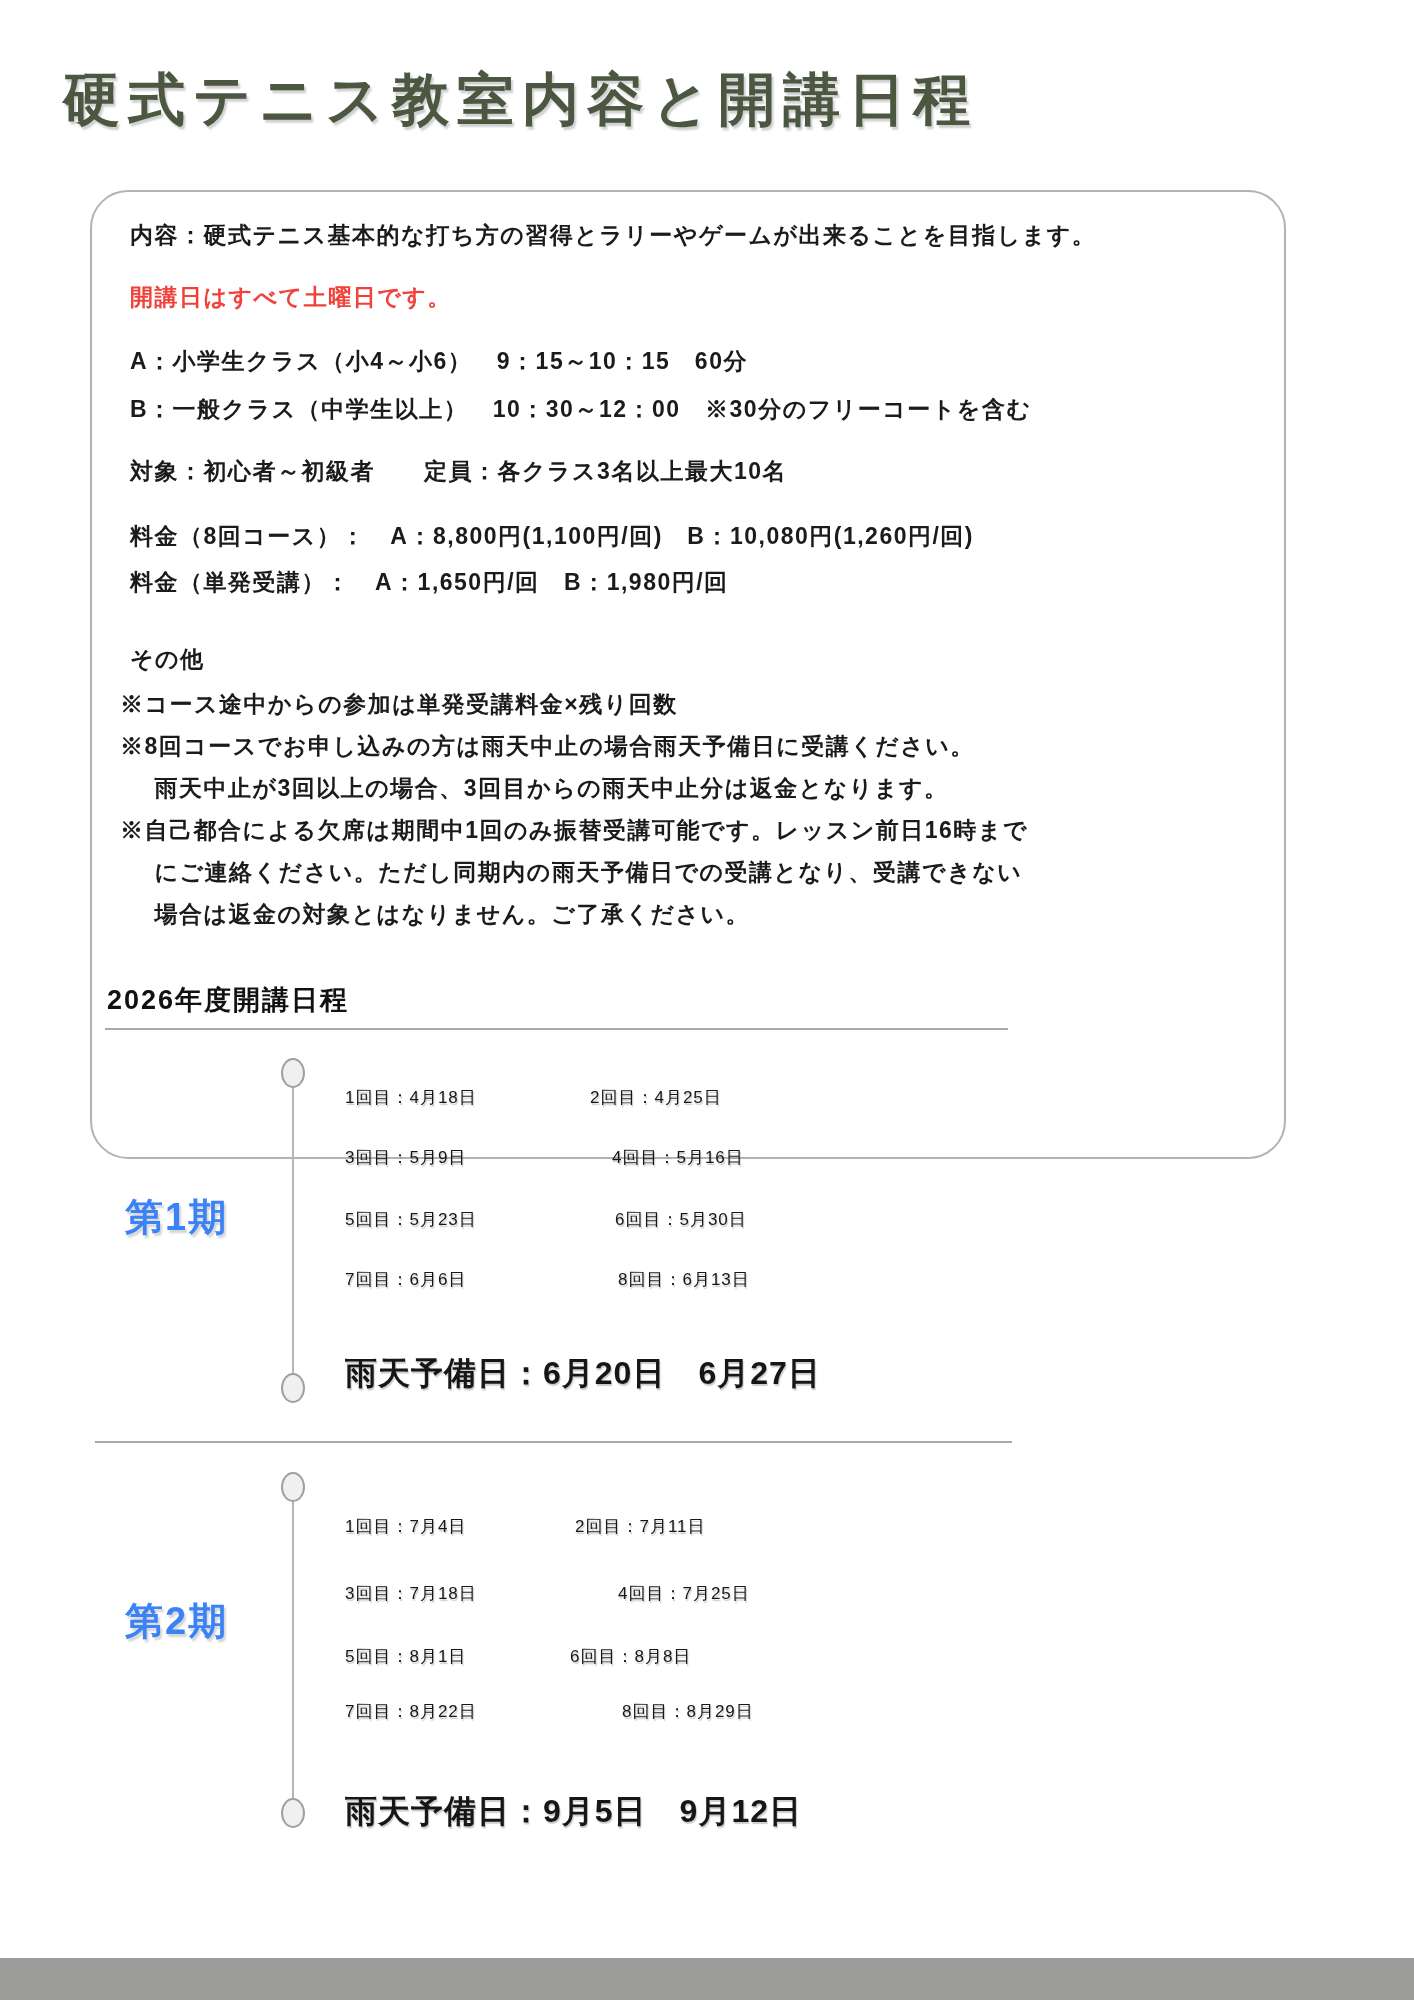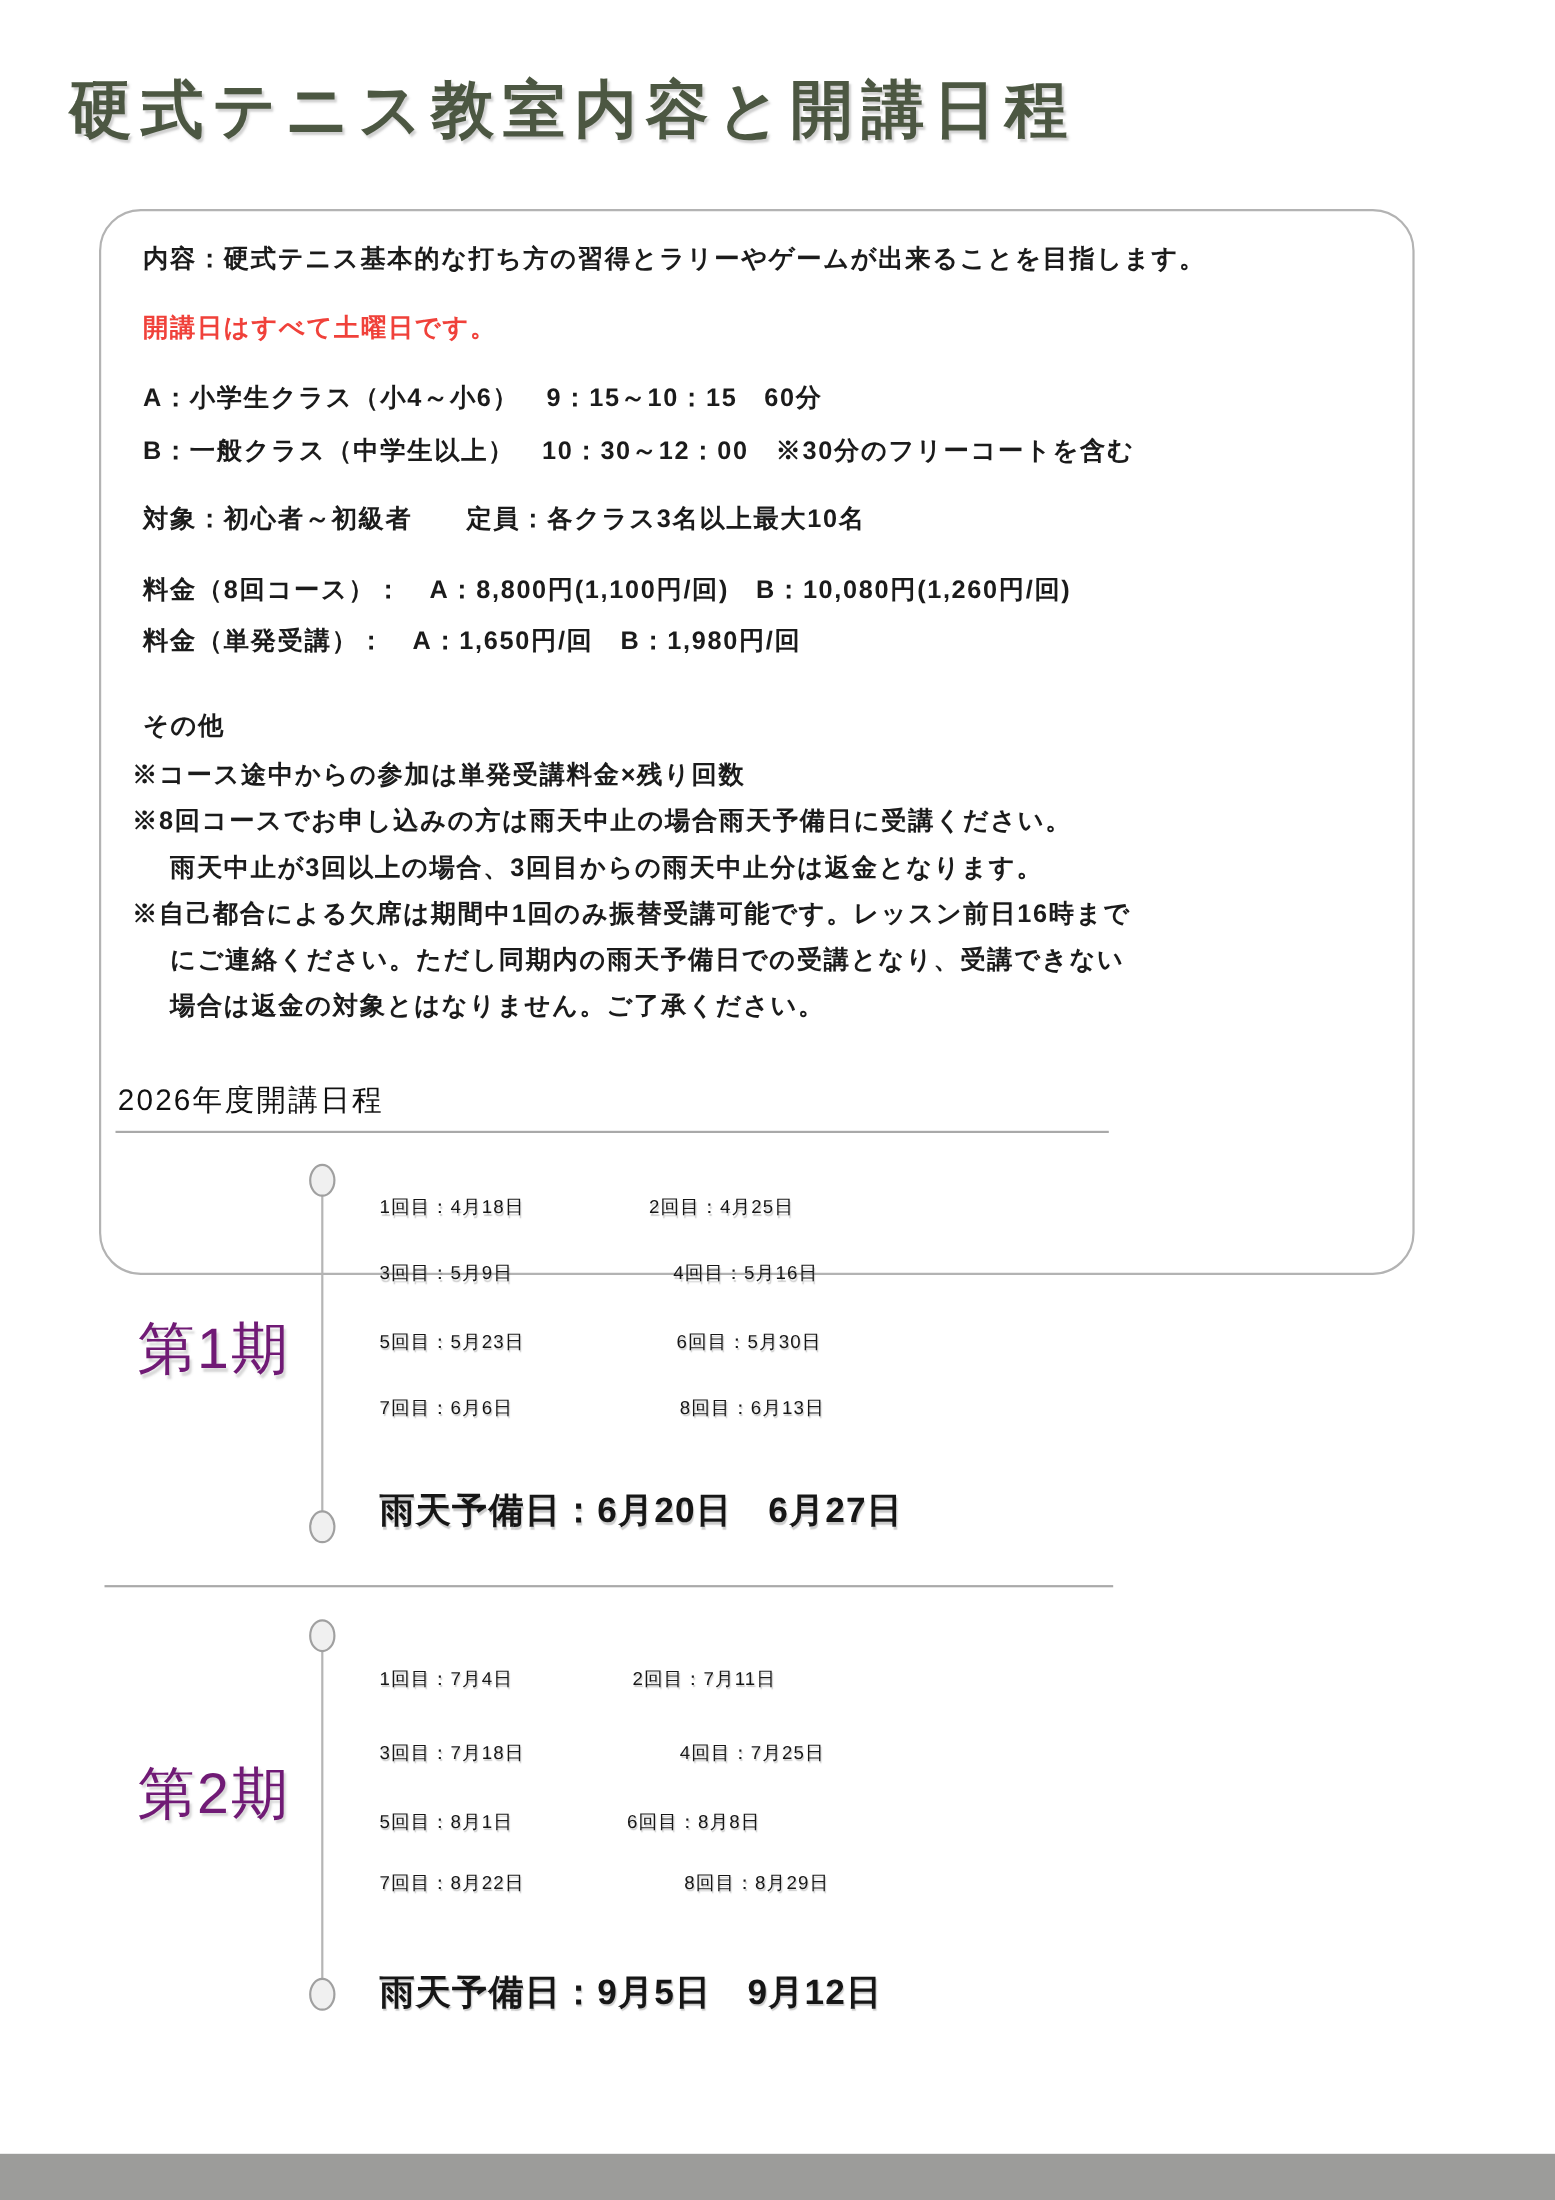--- a/index.html
+++ b/index.html
@@ -37,34 +37,34 @@
   .line-target{margin-top:36px !important;}
   .line-fee1{margin-top:39px !important;}
   .line-fee2{margin-top:20px !important;}
   .line-other{margin-top:51px !important;}
   .note{margin-top:16px !important;}
   .note.first{margin-top:19px !important;}
   .note.hang{margin-left:-10px;}
   
   .schedule-heading{
     position:absolute;left:107px;top:982px;margin:0;
-    font-size:27px;font-weight:400;letter-spacing:2px;
+    font-size:27px;font-weight:700;letter-spacing:2px;
     color:#111111;white-space:nowrap;
   }
   .rule{position:absolute;height:2px;background:#a9a9a9;}
   .rule-1{left:105px;top:1028px;width:903px;}
   .rule-2{left:95px;top:1441px;width:917px;}
   
   .period{position:absolute;left:0;width:1414px;}
   .period-1{top:1060px;height:381px;}
   .period-2{top:1470px;height:371px;}
   .period-label{
     position:absolute;left:125px;margin:0;
-    font-size:52px;font-weight:400;letter-spacing:2px;
-    color:#701a75;
+    font-size:38px;font-weight:700;letter-spacing:2px;
+    color:#3b82f6;
     text-shadow:2px 3px 2px rgba(120,120,120,.3);
     white-space:nowrap;
   }
   .period-1 .period-label{top:1192px;}
   .period-2 .period-label{top:1596px;}
   .period .period-label{top:auto;}
   .period-1 .period-label{top:132px;}
   .period-2 .period-label{top:126px;}
   .timeline-line{position:absolute;left:292px;width:2px;background:#b5b5b5;}
   .period-1 .timeline-line{top:13px;height:315px;}

